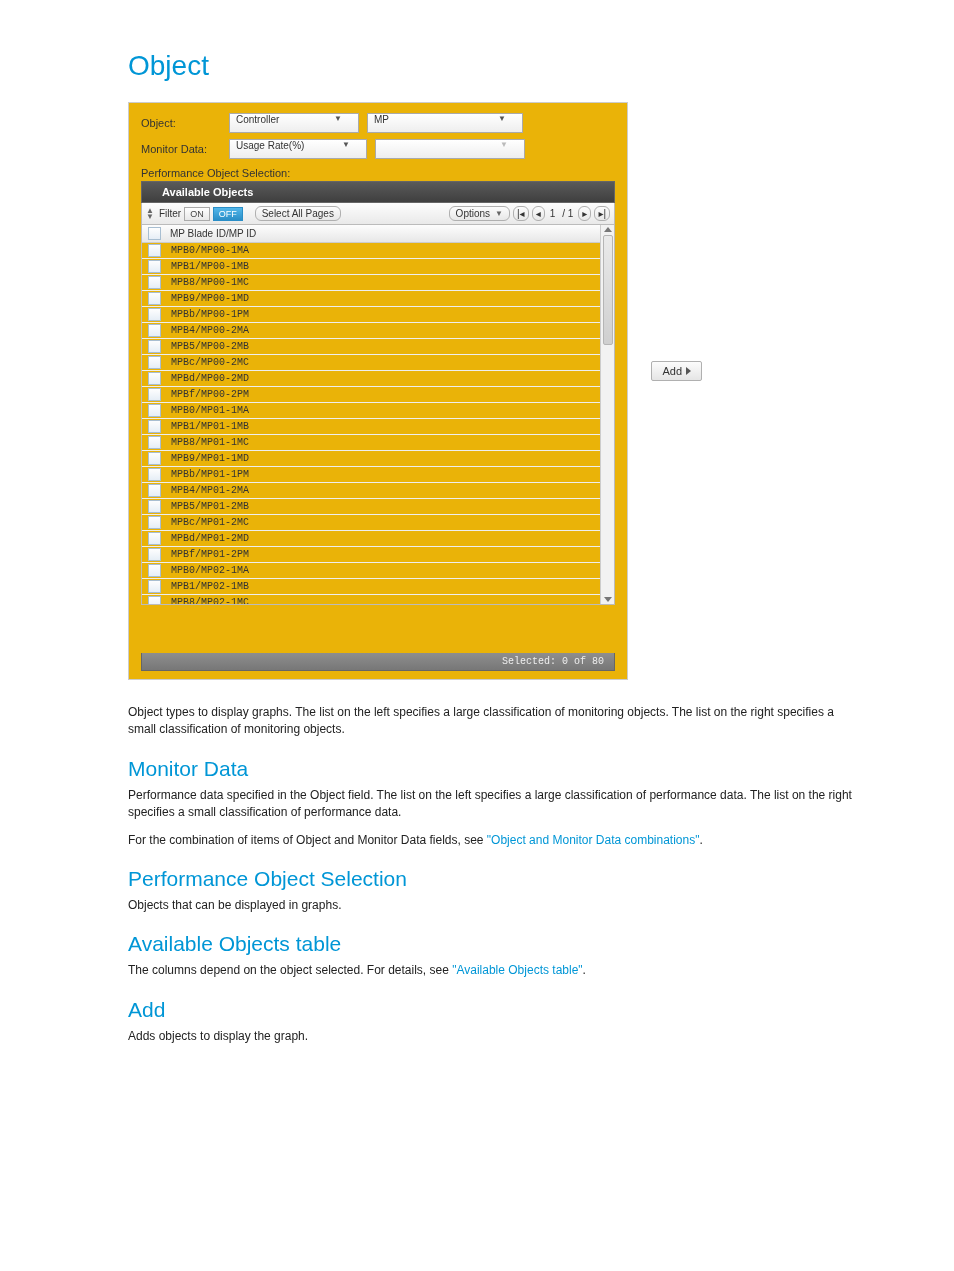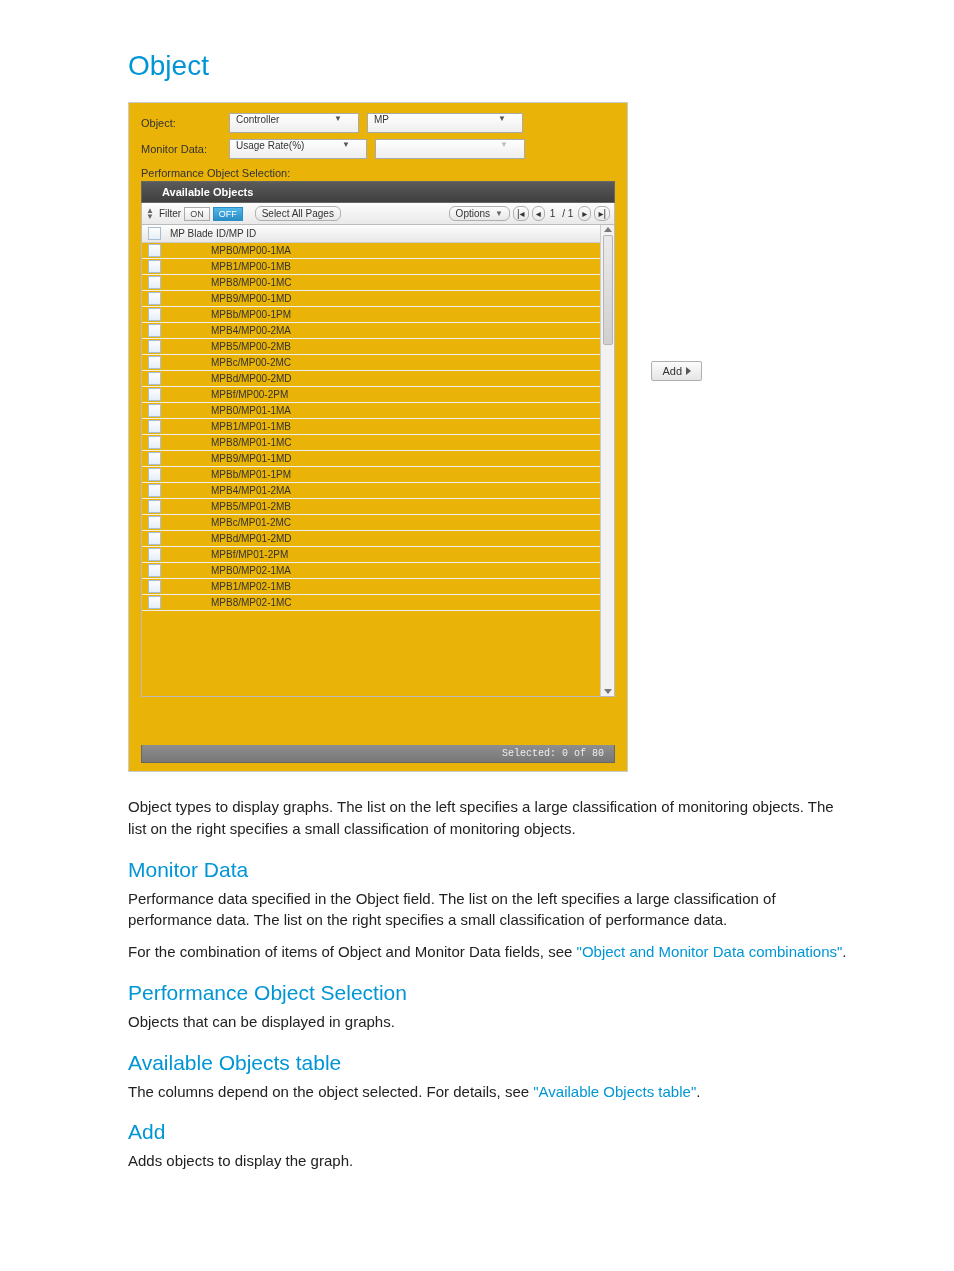--- a/index.html
+++ b/index.html
@@ -20,21 +20,21 @@
     font-size: 28px;
     margin: 0 0 20px 0;
   }
   h2.subsection {
     color: #0096d6;
     font-weight: normal;
     font-size: 21px;
     margin: 18px 0 6px 0;
   }
   .body-text {
-    font-size: 15px;
+    font-size: 12px;
     line-height: 1.45;
     margin: 4px 0 10px 0;
     color: #222;
   }
   .link {
     color: #0096d6;
   }
 
   
   .shot {
@@ -102,21 +102,21 @@
     border: 1px solid #2a8ec7;
     background: linear-gradient(#53b7ea,#2a8ec7);
     color: #fff; font-size: 9px; padding: 1px 5px;
   }
   .updown { font-size: 8px; color: #666; line-height: 7px; margin-left: 2px;}
   .filter-arrows { font-size: 8px; color: #666; margin-right: 2px; line-height: 6px;}
 
   .list-wrap {
     border: 1px solid #bbb;
     border-top: 0;
-    height: 472px;
+    height: 380px;
     display: flex;
   }
   .list-body {
     flex: 1;
     overflow-y: hidden;
   }
   .list-scroll {
     width: 14px;
     background: #f2f2f2;
     border-left: 1px solid #ccc;
@@ -153,26 +153,25 @@
   }
   .col-head .hchk {
     position: absolute; left: 6px; top: 2px;
     width: 13px; height: 13px;
     border: 1px solid #a8bed1;
     background: linear-gradient(#fefefe,#e6eef6);
   }
   .row {
     display: flex; align-items: center;
     border-bottom: 1px solid #eee;
-    font-family: Liberation Sans, sans-serif;
+    font-family: Liberation Mono, monospace;
     font-size: 10px;
     color: #333;
     padding: 1px 6px;
     height: 16px;
-    gap: 40px;
   }
   .row .chk {
     width: 13px; height: 13px;
     border: 1px solid #a8bed1;
     background: linear-gradient(#fefefe,#e6eef6);
     margin-right: 10px;
     flex-shrink: 0;
   }
 
   .status-bar {

